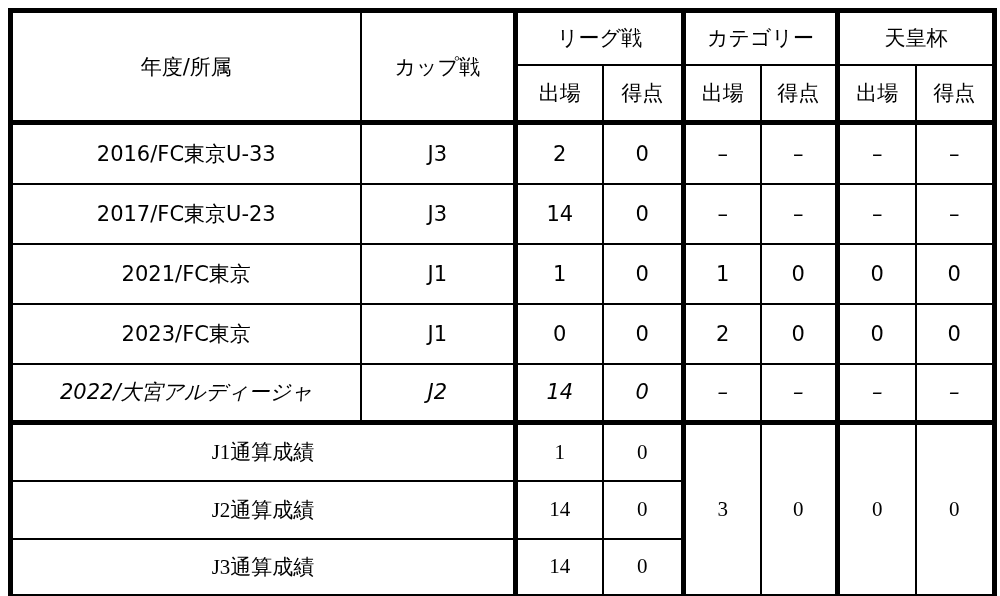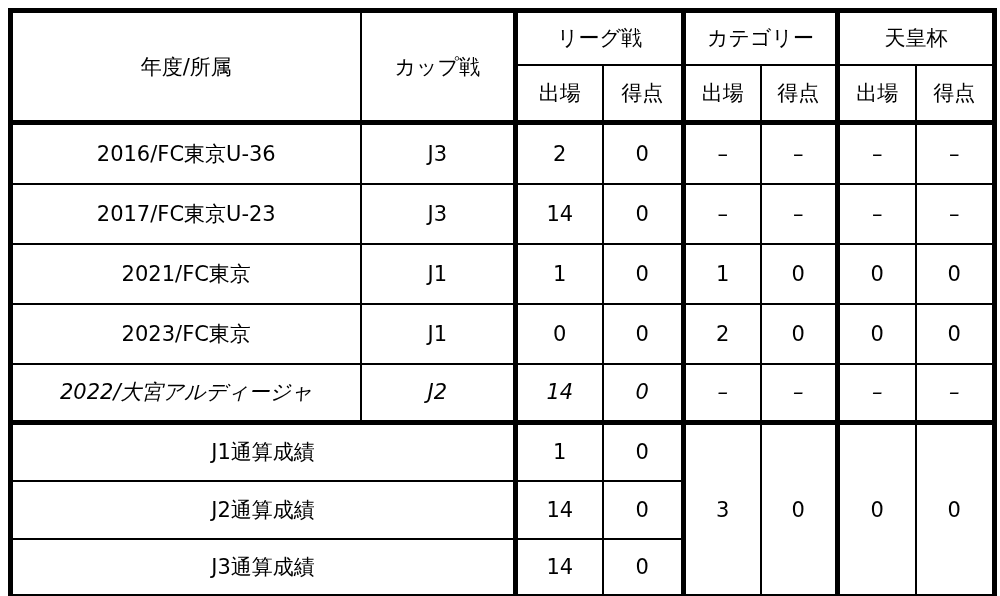--- a/index.html
+++ b/index.html
@@ -39,21 +39,21 @@
   }
   
   .br-thick { border-right-width: 5px !important; }
   .bb-thick { border-bottom-width: 5px !important; }
   
   tr.rh-group  { height: 54px; }
   tr.rh-sub    { height: 58px; }
   tr.rh-body1  { height: 61px; }
   tr.rh-body   { height: 60px; }
   tr.rh-body5  { height: 59px; font-style: italic; }
-  tr.rh-total  { height: 58px; }
+  tr.rh-total  { height: 58px; font-family: Liberation Serif, serif; }
 </style>
 </head>
 <body>
 
 <table class="stats">
   <colgroup>
     <col style="width:350px">
     <col style="width:155px">
     <col style="width:87px">
     <col style="width:81px">
@@ -75,21 +75,21 @@
   <tr class="rh-sub">
     <th class="bb-thick">出場</th>
     <th class="br-thick bb-thick">得点</th>
     <th class="bb-thick">出場</th>
     <th class="br-thick bb-thick">得点</th>
     <th class="bb-thick">出場</th>
     <th class="bb-thick">得点</th>
   </tr>
 
   <tr class="rh-body1">
-    <td>2016/FC東京U-36</td>
+    <td>2016/FC東京U-33</td>
     <td class="br-thick">J3</td>
     <td>2</td>
     <td class="br-thick">0</td>
     <td>–</td>
     <td class="br-thick">–</td>
     <td>–</td>
     <td>–</td>
   </tr>
 
   <tr class="rh-body">

